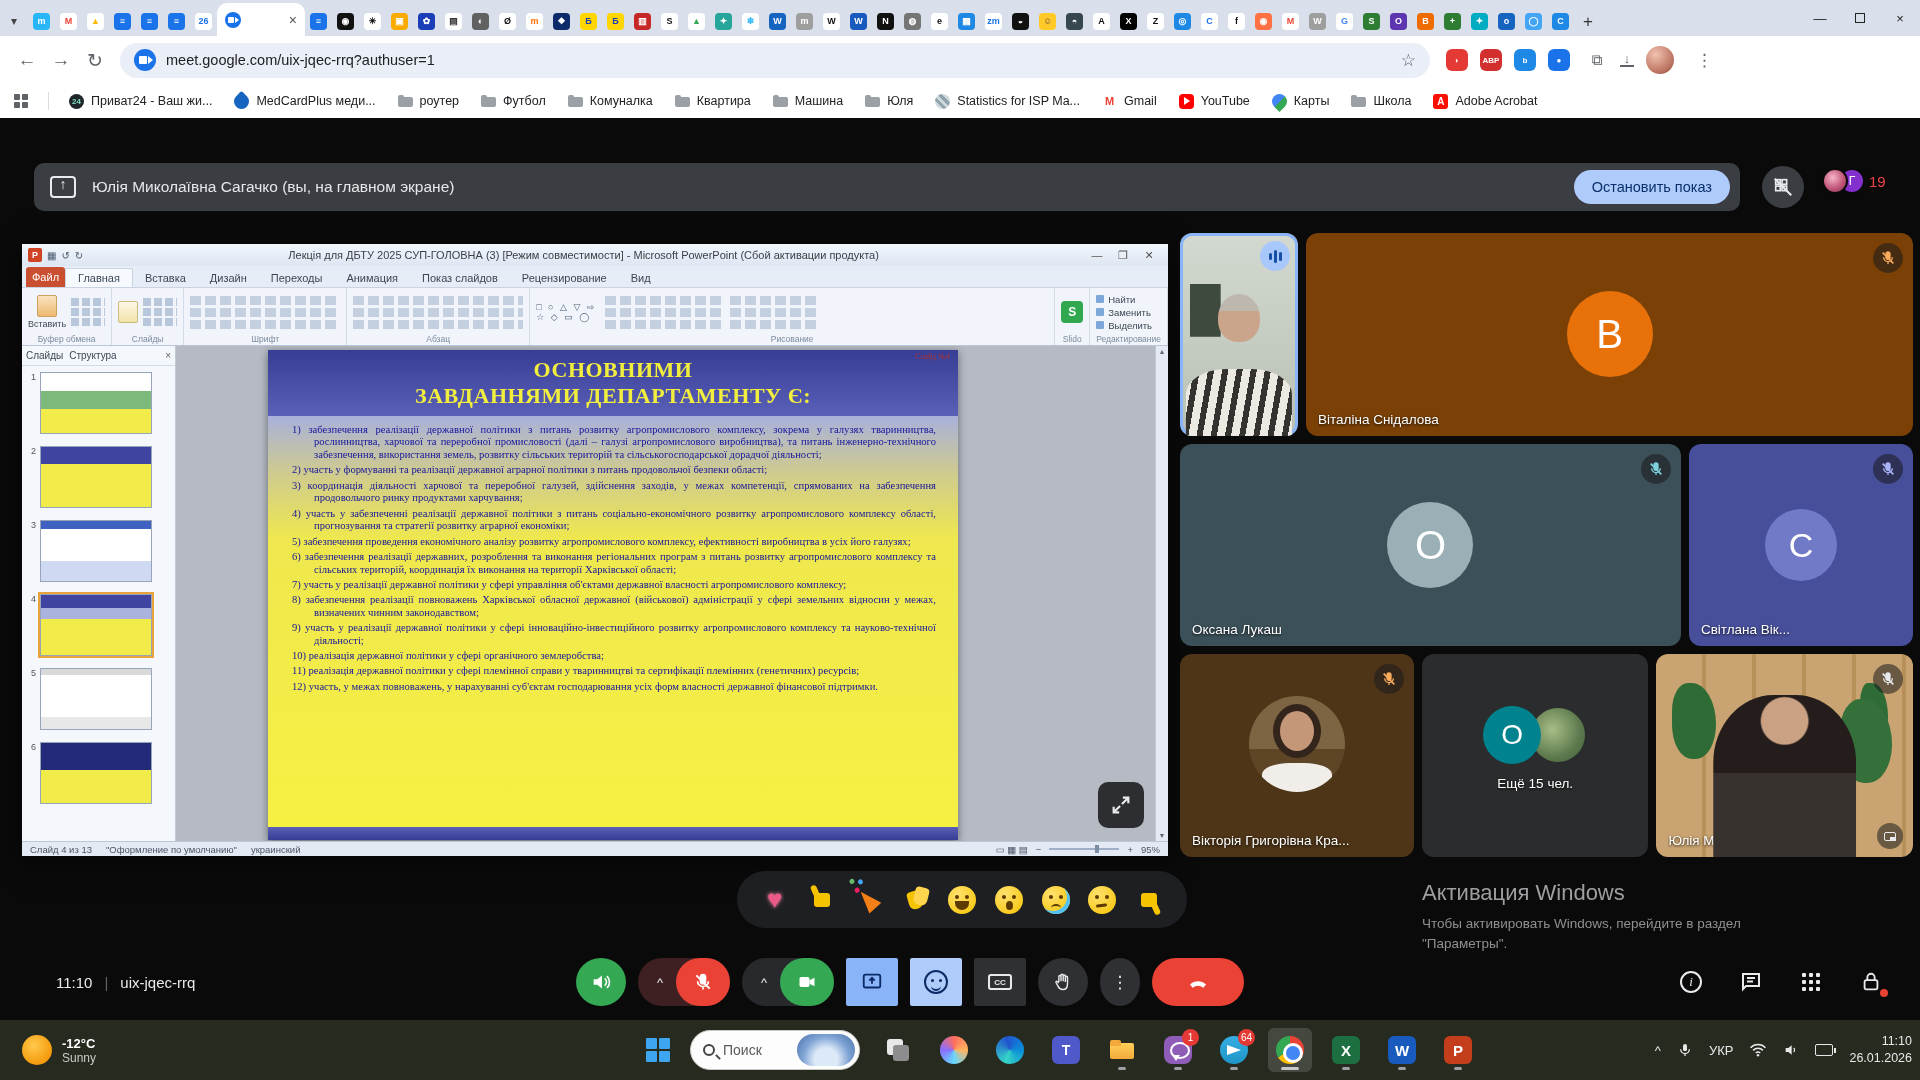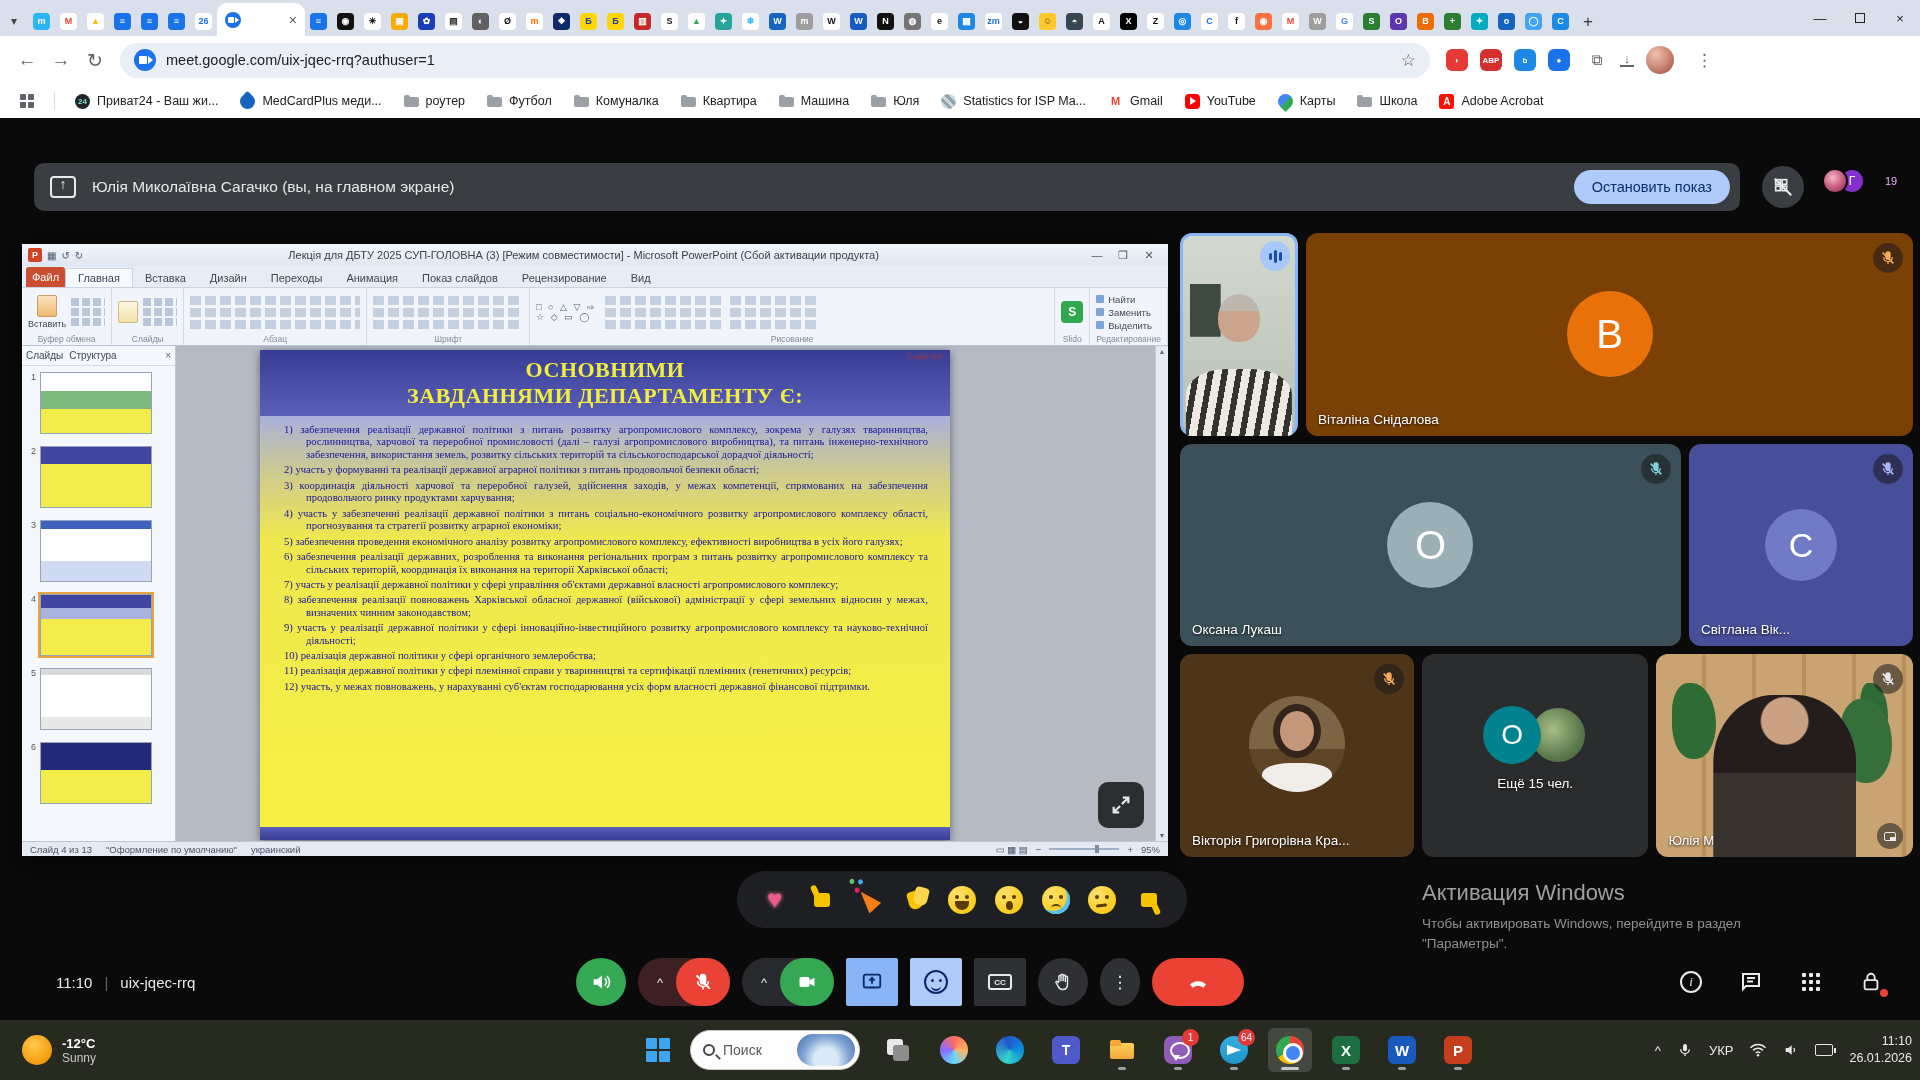--- a/index.html
+++ b/index.html
@@ -49,21 +49,21 @@
          justify-content:center; font-size:8px; font-weight:bold; color:#fff; }
   .ext.outline { color:#5f6368; font-size:15px; font-weight:normal; background:none; }
   .dl { width:14px; border-bottom:2px solid #5f6368; text-align:center; color:#5f6368;
         font-size:13px; line-height:12px; }
   .avatar-sm { width:28px; height:28px; border-radius:50%;
                background:radial-gradient(circle at 35% 30%, #f3c2b0, #b96f5d 70%, #7e4538); }
   .kebab { color:#5f6368; font-size:17px; margin-left:10px; }
 
   
   .bmbar { position:absolute; left:0; top:84px; width:1920px; height:34px; background:#fff;
-           display:flex; align-items:center; padding:0 20px; gap:20px; }
+           display:flex; align-items:center; padding:0 14px; gap:20px; }
   .appsgrid { width:14px; height:14px; display:grid; grid-template-columns:1fr 1fr; gap:2px; }
   .appsgrid i { background:#5f6368; border-radius:1px; }
   .bm-sep { width:1px; height:18px; background:#dadce0; }
   .bm { display:flex; align-items:center; gap:7px; font-size:12.5px; color:#202124; white-space:nowrap; }
   .bm-ico { width:15px; height:15px; border-radius:3px; display:flex; align-items:center;
             justify-content:center; font-size:8px; font-weight:bold; flex:none; position:relative; }
   .bm-ico.folder { background:none; }
   .bm-ico.folder::before { content:""; position:absolute; left:0; top:3px; width:15px; height:10px;
                            background:#9aa0a6; border-radius:2px; }
   .bm-ico.folder::after { content:""; position:absolute; left:0; top:1px; width:6px; height:4px;
@@ -93,21 +93,21 @@
                   overflow:hidden; }
   .stop-btn { background:#aecbfa; color:#0b2f6b; font-size:14.5px; padding:9px 18px;
               border-radius:20px; border:none; white-space:nowrap; }
   .gridoff { position:absolute; left:1762px; top:48px; width:42px; height:42px; border-radius:50%;
              background:#3a3d42; display:flex; align-items:center; justify-content:center; }
   .av-cluster { position:absolute; left:1822px; top:50px; display:flex; align-items:center; }
   .avc { width:26px; height:26px; border-radius:50%; border:2px solid #0a0a0b; }
   .avc.a1 { background:radial-gradient(circle at 40% 35%, #f6b6c8, #c2577a 55%, #80334e); z-index:2; }
   .avc.a2 { background:#8430ce; color:#fff; font-size:12px; display:flex; align-items:center;
             justify-content:center; margin-left:-9px; z-index:1; }
-  .av-count { color:#f0abfc; font-size:11px; margin-left:20px; }
+  .av-count { color:#ef4444; font-size:15px; margin-left:4px; }
 
   
   .ppt { position:absolute; left:22px; top:126px; width:1146px; height:612px; background:#eef2f9;
          box-shadow:0 6px 24px rgba(0,0,0,.6); display:flex; flex-direction:column; font-size:11px; }
   .ppt-title { height:22px; background:linear-gradient(#f2f6fc,#dde6f2); display:flex;
                align-items:center; padding:0 6px; color:#3b3f46; }
   .qat { display:flex; gap:5px; align-items:center; }
   .qat .pp { width:14px; height:14px; background:#d04423; color:#fff; font-size:9px; font-weight:bold;
              display:flex; align-items:center; justify-content:center; border-radius:2px; }
   .qat .q { font-size:10px; color:#49586e; }
@@ -150,21 +150,21 @@
   .thumb .pic { width:112px; height:62px; border:1px solid #9aa4b8; background:#fff; }
   .thumb.sel .pic { outline:2px solid #e8a33d; }
   .pic.g1 { background:linear-gradient(180deg,#fff 0 30%,#7db87d 30% 60%,#f2ec4a 60%); }
   .pic.g2 { background:linear-gradient(180deg,#3f44a0 0 28%,#f2ec4a 28%); }
   .pic.g3 { background:#fff; box-shadow:inset 0 -40px 0 -20px #cfd9f2, inset 0 22px 0 -14px #3f61c0; }
   .pic.g4 { background:linear-gradient(180deg,#3f44a0 0 22%,#aab3de 22% 40%,#f2ec4a 40%); }
   .pic.g5 { background:#fff; box-shadow:inset 0 -34px 0 -22px #e8e8e8, inset 0 18px 0 -12px #d9d9d9; }
   .pic.g6 { background:linear-gradient(180deg,#232a7a 0 45%,#f2ec4a 45%); }
 
   .canvas { flex:1; background:#b5bac3; position:relative; overflow:hidden; }
-  .slide { position:absolute; left:84px; top:4px; width:690px; height:490px; display:flex;
+  .slide { position:absolute; left:92px; top:4px; width:690px; height:490px; display:flex;
            flex-direction:column; box-shadow:0 2px 8px rgba(0,0,0,.45);
            font-family:"Liberation Serif", serif; }
   .s-top { height:66px; background:linear-gradient(180deg,#373c94,#5a60b8); position:relative;
            display:flex; flex-direction:column; align-items:center; justify-content:center; }
   .s-top .l1 { color:#f2ee3e; font-size:22px; font-weight:bold; letter-spacing:.5px; }
   .s-top .l2 { color:#f2ee3e; font-size:22px; font-weight:bold; letter-spacing:.5px; }
   .s-badge { position:absolute; right:8px; top:2px; font-size:8px; color:#a33; }
   .s-body { flex:1; background:linear-gradient(180deg,#a9b1dc 0,#cfcb8e 14%,#efe84e 30%,#f6f043 100%);
             padding:5px 22px 4px 24px; }
   .s-body p { font-size:10.6px; line-height:1.2; color:#16169b; text-align:justify; margin:2.6px 0;
@@ -840,37 +840,37 @@
           <div class="smallcol">
               <i></i>
               <i></i>
               <i></i>
             </div>
         </div>
         <div class="rg-label">Слайды</div>
       </div>
       <div class="rgroup">
         <div class="rg-body">
-            <div class="fakerows" style="width:170px">
+            <div class="fakerows" style="width:150px">
               <i></i>
               <i></i>
               <i></i>
             </div>
           </div>
-        <div class="rg-label">Абзац</div>
+        <div class="rg-label">Шрифт</div>
       </div>
       <div class="rgroup">
         <div class="rg-body">
-            <div class="fakerows" style="width:150px">
+            <div class="fakerows" style="width:170px">
               <i></i>
               <i></i>
               <i></i>
             </div>
           </div>
-        <div class="rg-label">Шрифт</div>
+        <div class="rg-label">Абзац</div>
       </div>
       <div class="rgroup" style="flex:1">
         <div class="rg-body">
           <div class="shapes">□ ○ △ ▽ ⇨ ☆ ◇ ▭ ◯</div>
           <div class="fakerows" style="width:120px">
               <i></i>
               <i></i>
               <i></i>
             </div>
           <div class="fakerows" style="width:90px">

